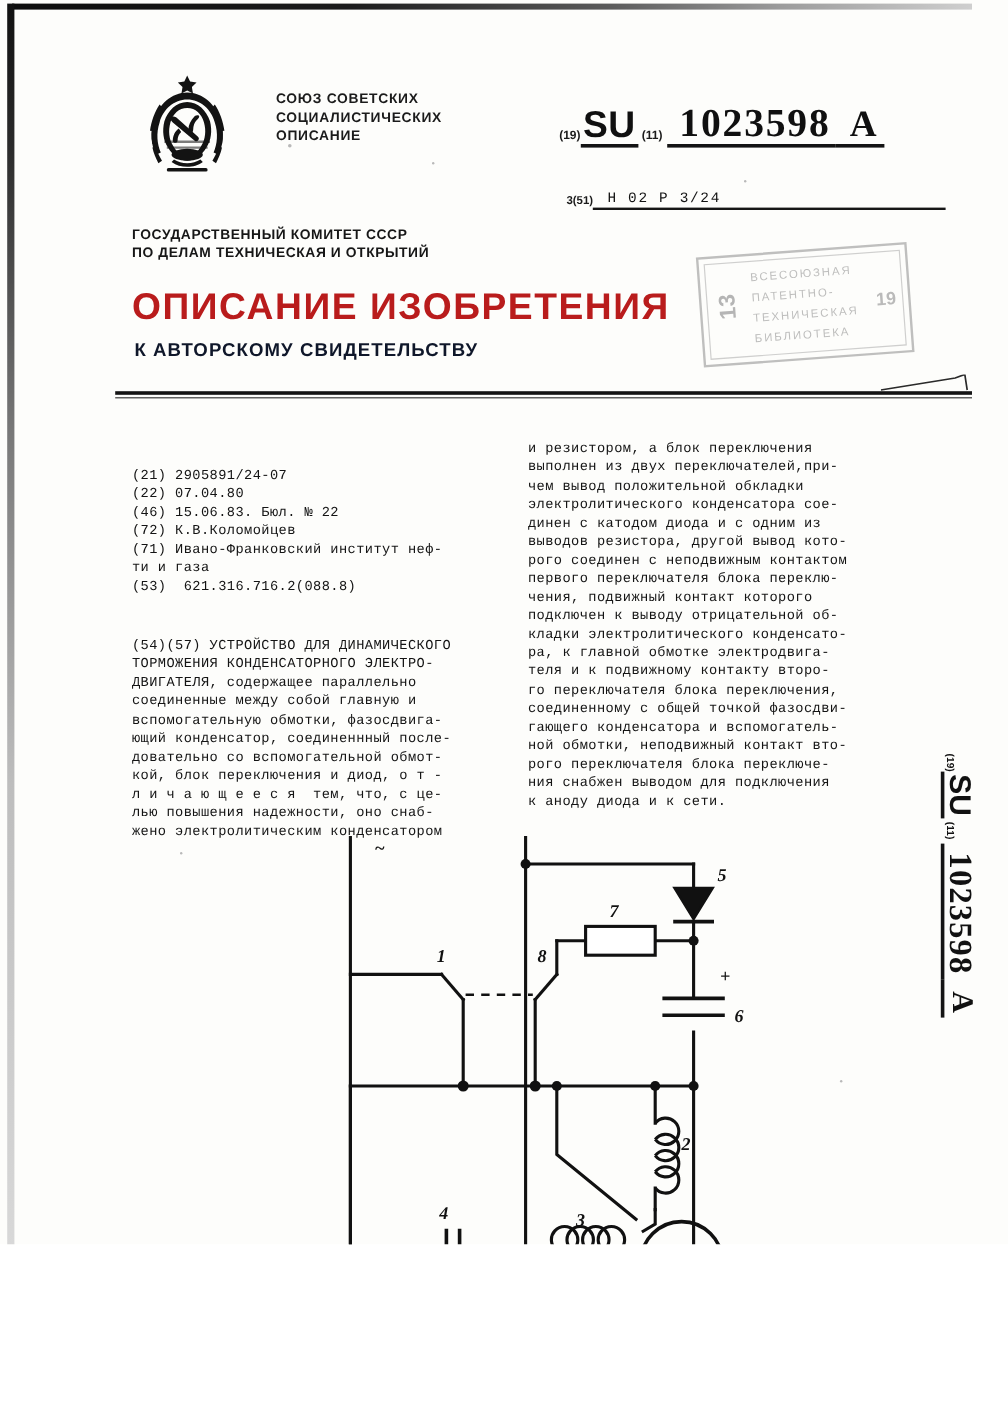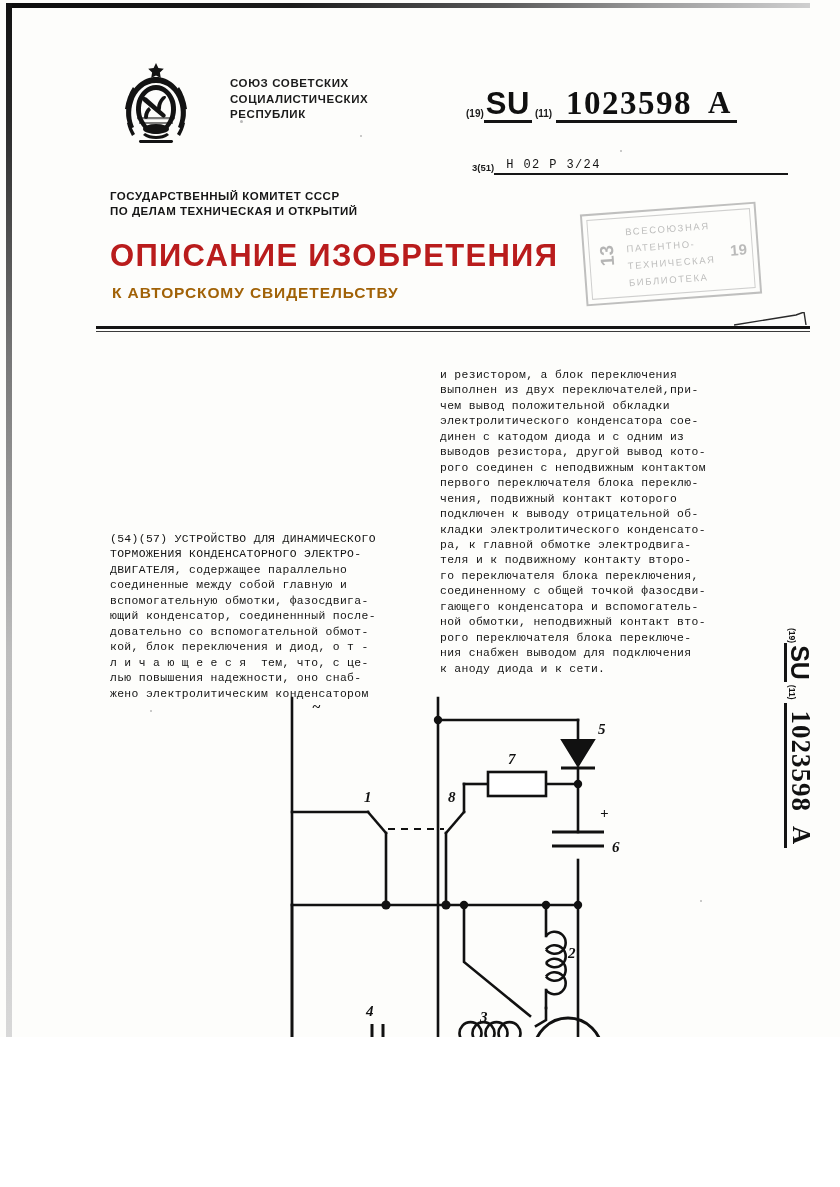--- a/index.html
+++ b/index.html
@@ -143,21 +143,21 @@
     letter-spacing: 1.3px;
     color: #b91c1c;
   }
   .sub-title {
     position: absolute;
     left: 112px; top: 284px;
     font-family: "Liberation Sans", sans-serif;
     font-weight: bold;
     font-size: 15.5px;
     letter-spacing: 0.9px;
-    color: #a16207;
+    color: #0f172a;
   }
 
   
   .stamp {
     position: absolute;
     left: 583px; top: 208px;
     width: 172px; height: 88px;
     transform: rotate(-4.2deg);
     border: 2px solid #8d8d8d;
     opacity: 0.55;
@@ -317,21 +317,21 @@
       <ellipse cx="43" cy="72" rx="13" ry="5"></ellipse>
       <path d="M30 78c4 3 8 4 13 4s9-1 13-4l-2-2c-3 2-7 3-11 3s-8-1-11-3z"></path>
       <rect x="26" y="83" width="34" height="3" rx="1.4"></rect>
       <path d="M24 60h38v2.2H24zM26 65h34v2H26z" opacity="0.55"></path>
     </g>
   </svg>
 
   <div class="ussr-lines">
     <div>СОЮЗ СОВЕТСКИХ</div>
     <div>СОЦИАЛИСТИЧЕСКИХ</div>
-    <div>РЕСПУБЛИК</div>
+    <div>ОПИСАНИЕ</div>
   </div>
 
   <div class="patnum-row">
     <span class="kindtag">(19)</span>
     <span class="su-code">SU</span>
     <span class="kindtag" style="padding-left:3px;">(11)</span>
     <span class="doc-number">1023598</span>
     <span class="doc-suffix">A</span>
   </div>
 
@@ -359,20 +359,27 @@
       <div>БИБЛИОТЕКА</div>
     </div>
   </div>
 
   <div class="rule-thick"></div>
   <div class="rule-thin"></div>
   <svg class="rule-tick" viewBox="0 0 78 14">
     <path d="M0 13 L62 3 L70 0 L72 13" stroke="#2a2a2a" stroke-width="1.4" fill="none"></path>
   </svg>
 
+  <div class="col col-left">(21) 2905891/24-07
+(22) 07.04.80
+(46) 15.06.83. Бюл. № 22
+(72) К.В.Коломойцев
+(71) Ивано-Франковский институт неф-
+ти и газа
+(53)  621.316.716.2(088.8)</div>
 
   <div class="col abstract">(54)(57) УСТРОЙСТВО ДЛЯ ДИНАМИЧЕСКОГО
 ТОРМОЖЕНИЯ КОНДЕНСАТОРНОГО ЭЛЕКТРО-
 ДВИГАТЕЛЯ, содержащее параллельно
 соединенные между собой главную и
 вспомогательную обмотки, фазосдвига-
 ющий конденсатор, соединеннный после-
 довательно со вспомогательной обмот-
 кой, блок переключения и диод, о т -
 л и ч а ю щ е е с я  тем, что, с це-

